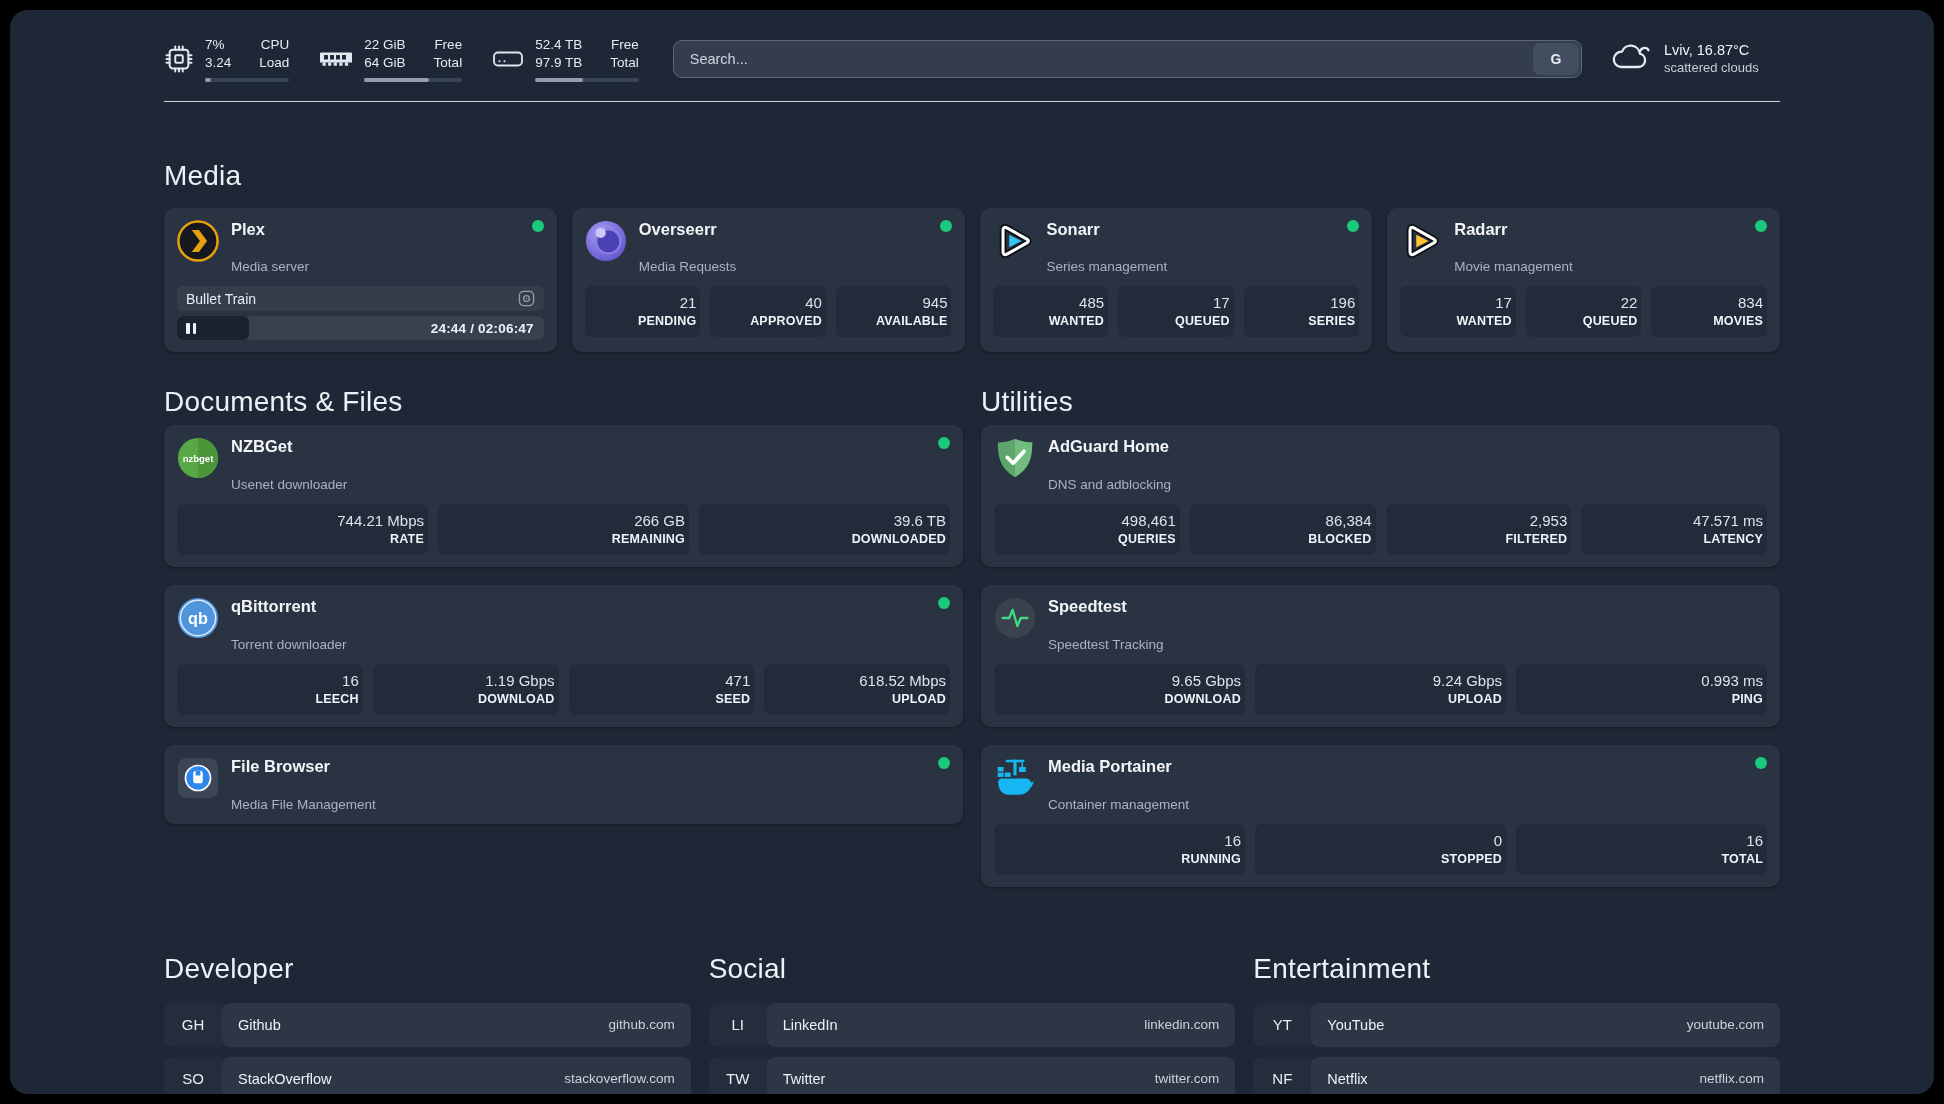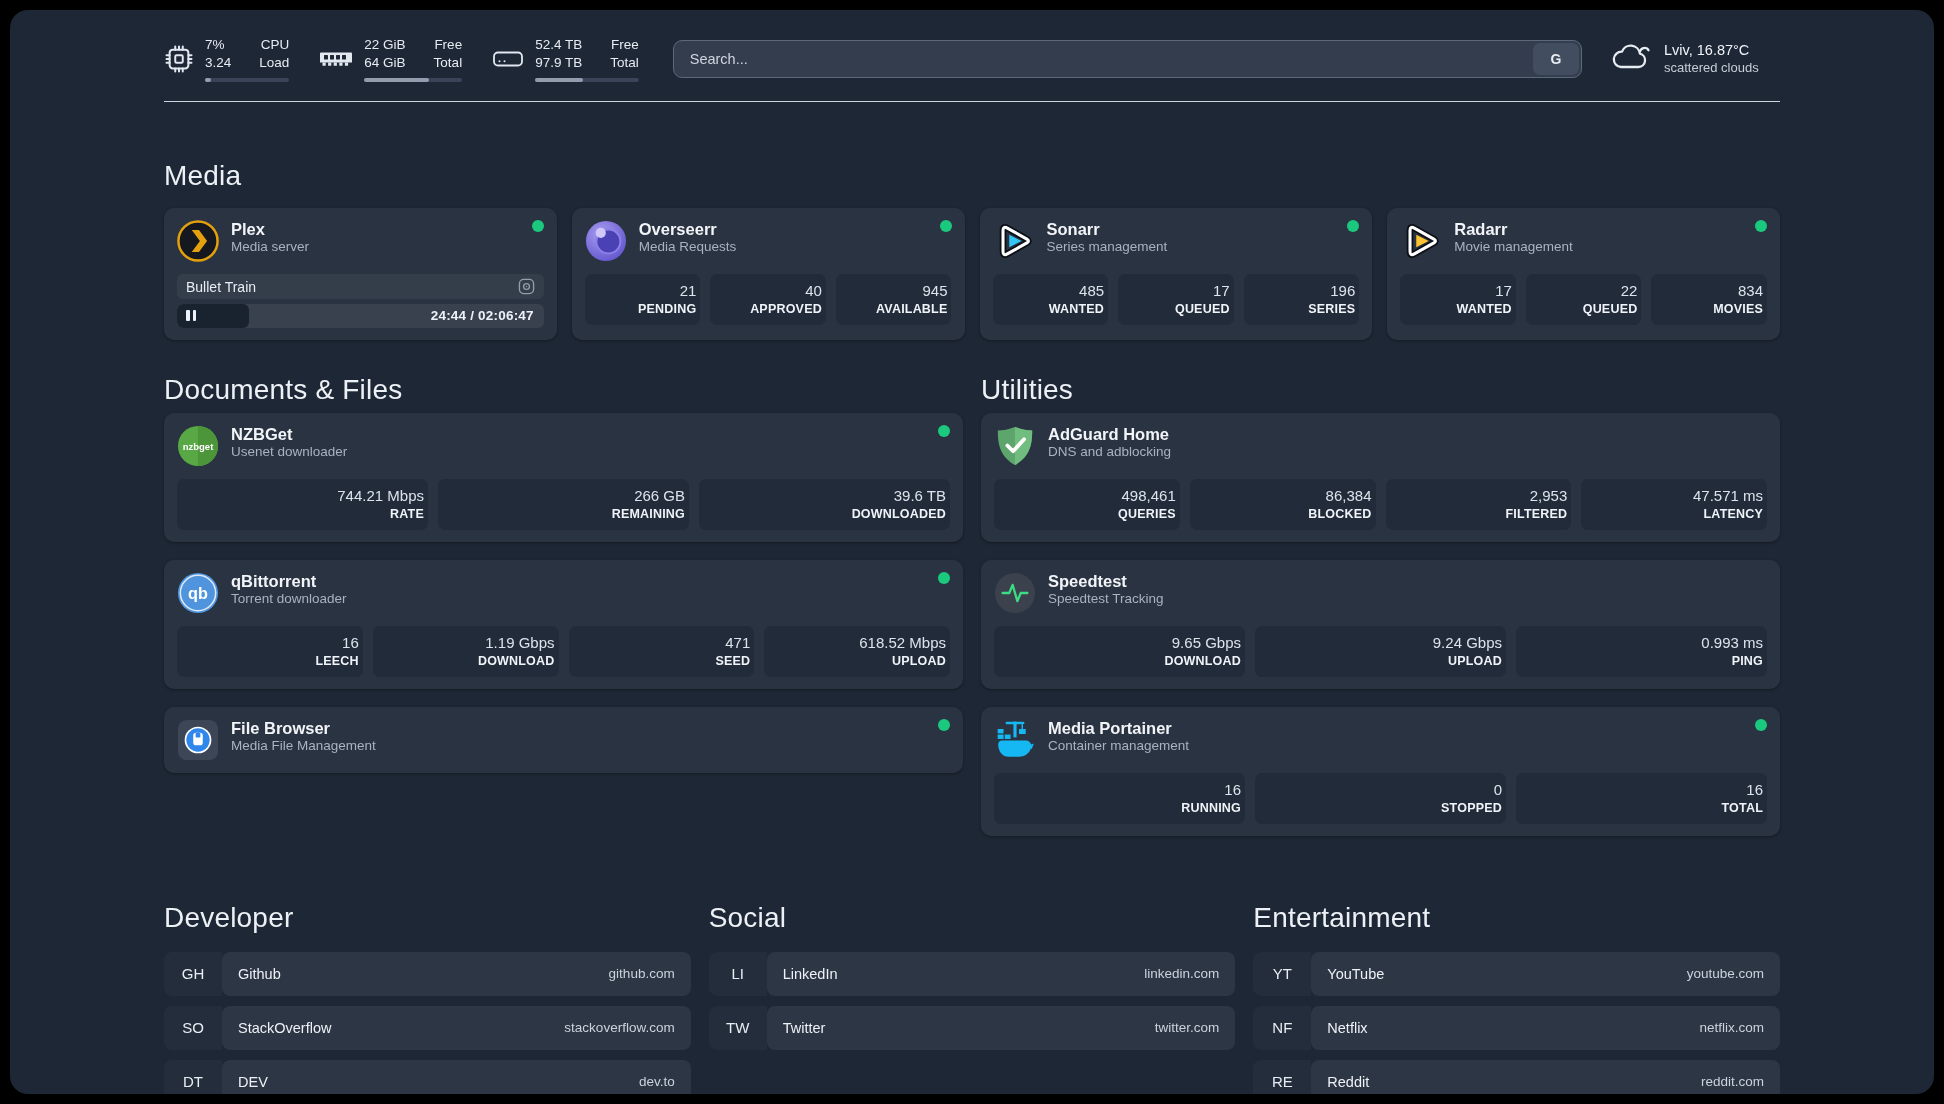--- a/index.html
+++ b/index.html
@@ -35,21 +35,21 @@
   
   h2.section-title { font-size:28px; font-weight:500; color:#edf1f6; letter-spacing:.2px; }
   .media-section { margin-top:58px; }
   .media-section h2 { margin-bottom:16px; }
   .grid4 { display:grid; grid-template-columns:repeat(4,1fr); gap:15px; }
 
   .card { background:#2a3341; border-radius:10px; padding:12px 13px; box-shadow:0 1px 3px rgba(0,0,0,.35); cursor:pointer; }
   .card-head { display:flex; gap:12px; }
   .card-icon { width:42px; height:42px; flex:0 0 42px; display:flex; align-items:center; justify-content:center; }
   .card-title { font-size:16.5px; font-weight:600; color:#f2f4f8; line-height:1.2; }
-  .card-sub { font-size:13.5px; color:#a9b2c0; margin-top:0; }
+  .card-sub { font-size:13.5px; color:#a9b2c0; margin-top:20px; }
   .status-dot { width:12px; height:12px; border-radius:50%; background:#1bc97e; margin-left:auto; flex:0 0 12px; }
 
   .stats { display:flex; gap:10px; margin-top:12px; }
   .stat { flex:1; background:#212b39; border-radius:7px; padding:8px 4px 9px; text-align:right; }
   .stat-value { font-size:15px; color:#dde3ec; }
   .stat-label { font-size:12.5px; font-weight:700; color:#f0f3f8; margin-top:3px; letter-spacing:.2px; }
 
   
   .player { margin-top:12px; }
   .player-titlerow { display:flex; align-items:flex-end; justify-content:space-between; background:rgba(255,255,255,.05);

